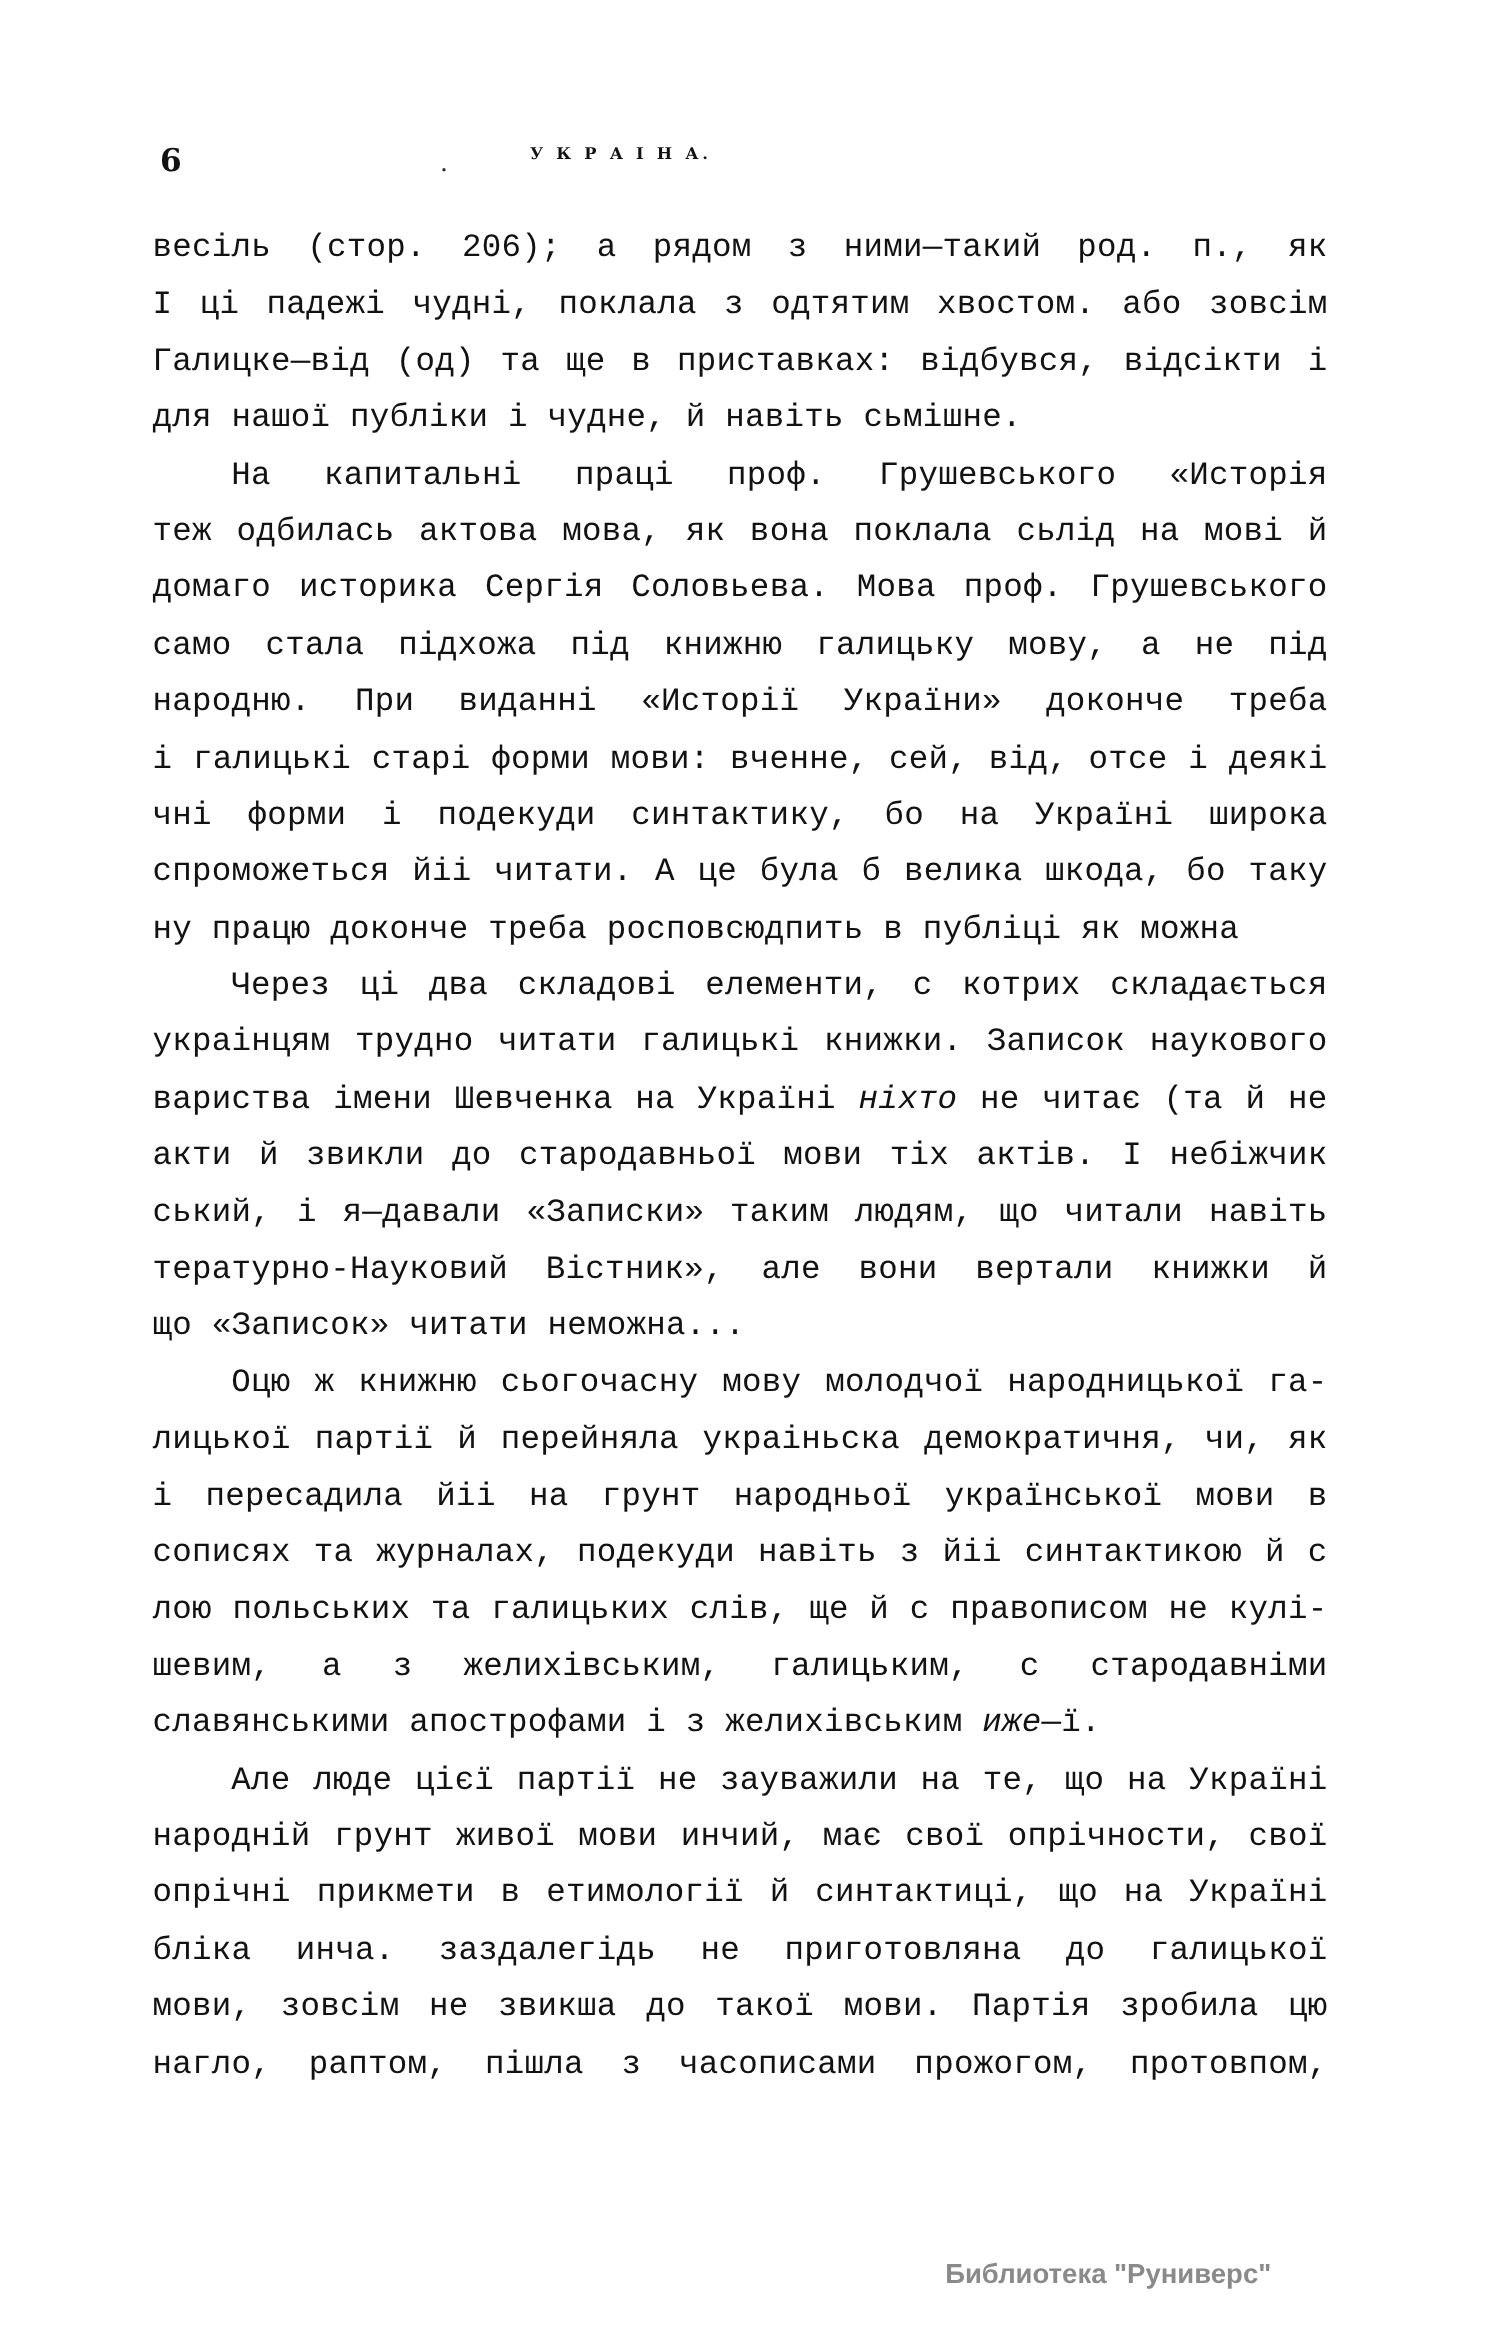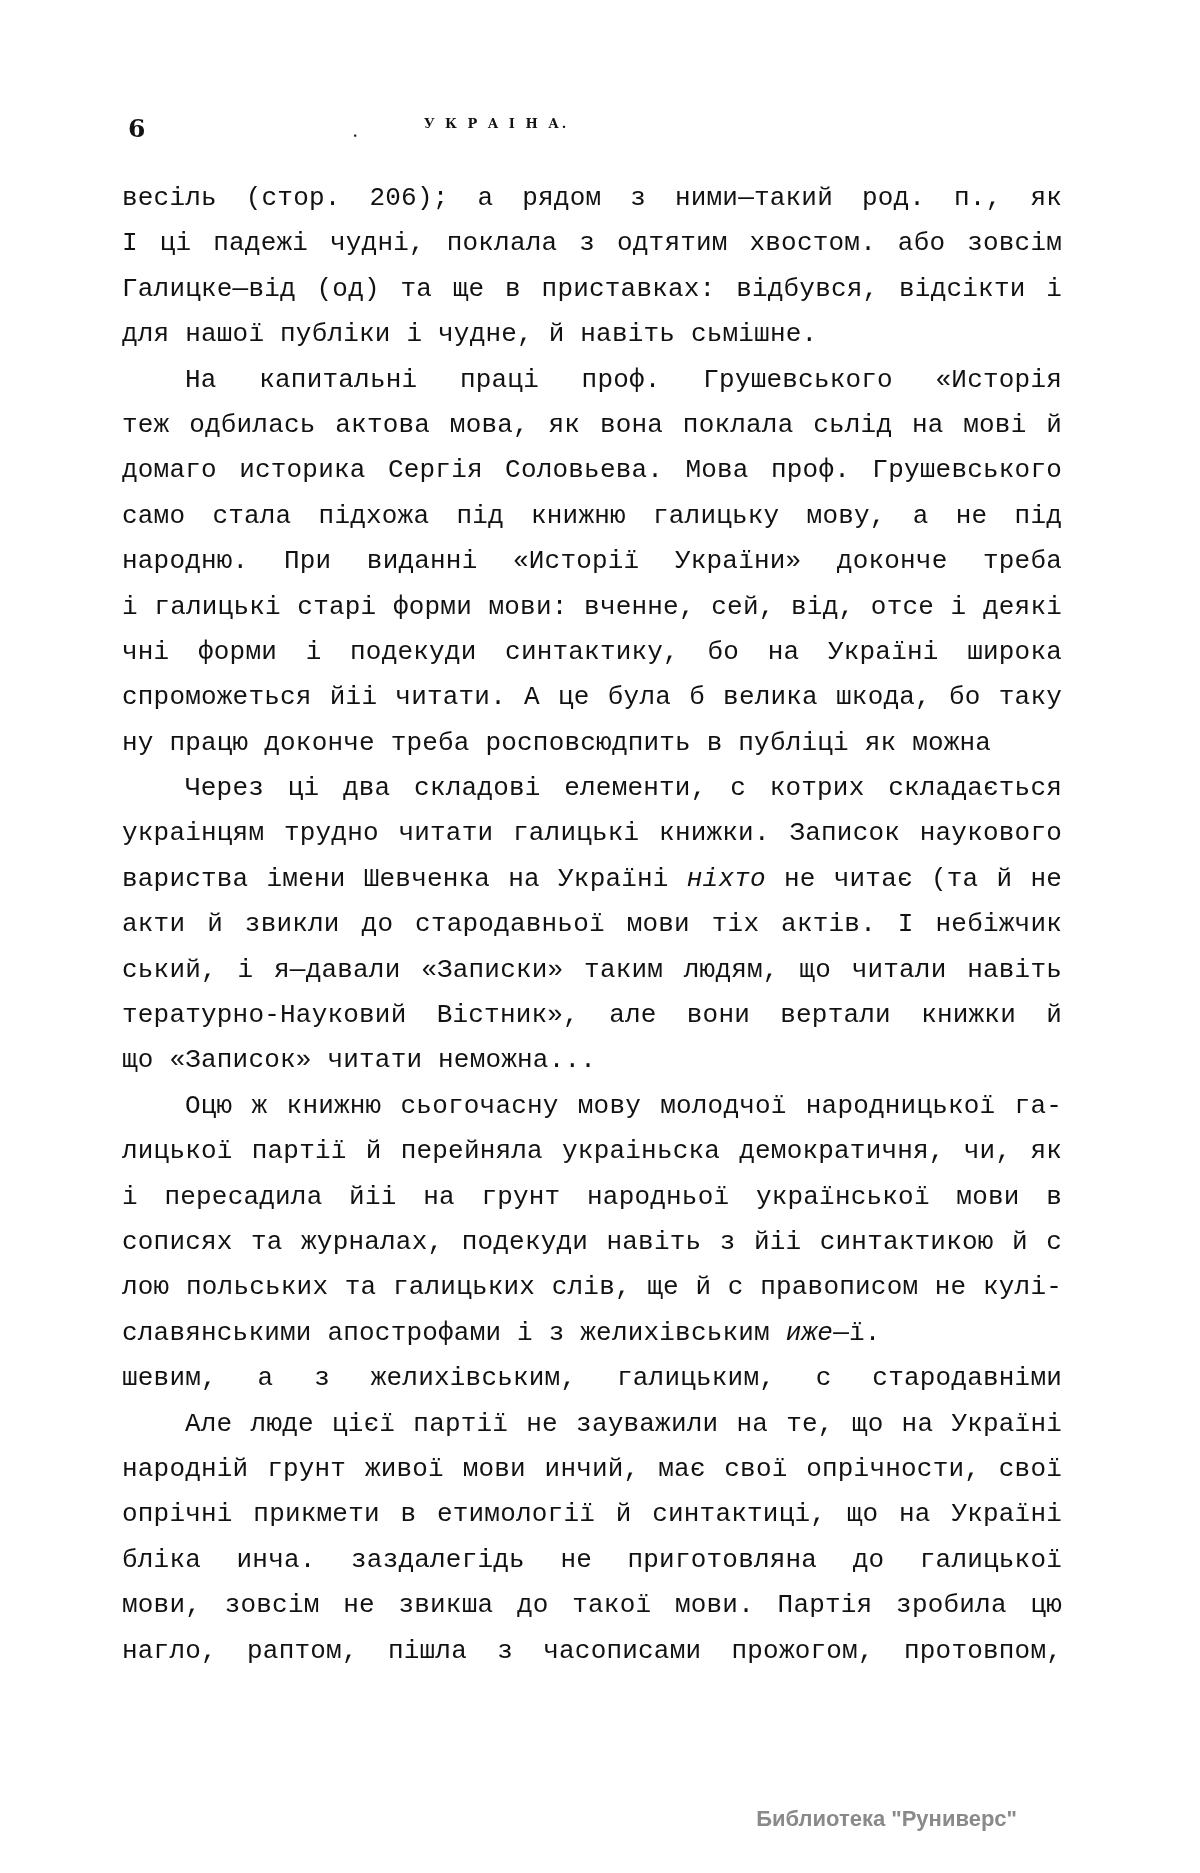--- a/index.html
+++ b/index.html
@@ -103,22 +103,22 @@
         <div class="line just"><span>ський, і я—давали «Записки» таким людям, що читали навіть «Лі-</span></div>
         <div class="line just"><span>тературно-Науковий Вістник», але вони вертали книжки й казали,</span></div>
         <div class="line"><span>що «Записок» читати неможна...</span></div>
       </div>
       <div class="paragraph">
         <div class="line just indent"><span>Оцю ж книжню сьогочасну мову молодчої народницької га-</span></div>
         <div class="line just"><span>лицької партії й перейняла украіньска демократичня, чи, як вона</span></div>
         <div class="line just"><span>і пересадила йіі на грунт народньої української мови в своїх ча-</span></div>
         <div class="line just"><span>сописях та журналах, подекуди навіть з йіі синтактикою й с си-</span></div>
         <div class="line just"><span>лою польських та галицьких слів, ще й с правописом не кулі-</span></div>
+        <div class="line just"><span>шевим, а з желихівським, галицьким, с стародавніми церковно-</span></div>
         <div class="line"><span>славянськими апострофами і з желихівським </span><span class="it">иже</span><span>—ї.</span></div>
-        <div class="line just"><span>шевим, а з желихівським, галицьким, с стародавніми церковно-</span></div>
       </div>
       <div class="paragraph">
         <div class="line just indent"><span>Але люде цієї партії не зауважили на те, що на Україні</span></div>
         <div class="line just"><span>народній грунт живої мови инчий, має свої опрічности, свої</span></div>
         <div class="line just"><span>опрічні прикмети в етимології й синтактиці, що на Україні пу-</span></div>
         <div class="line just"><span>бліка инча. заздалегідь не приготовляна до галицької книжньої</span></div>
         <div class="line just"><span>мови, зовсім не звикша до такої мови. Партія зробила цю справу</span></div>
         <div class="line just"><span>нагло, раптом, пішла з часописами прожогом, протовпом, зовсім</span></div>
       </div>
     </div>

